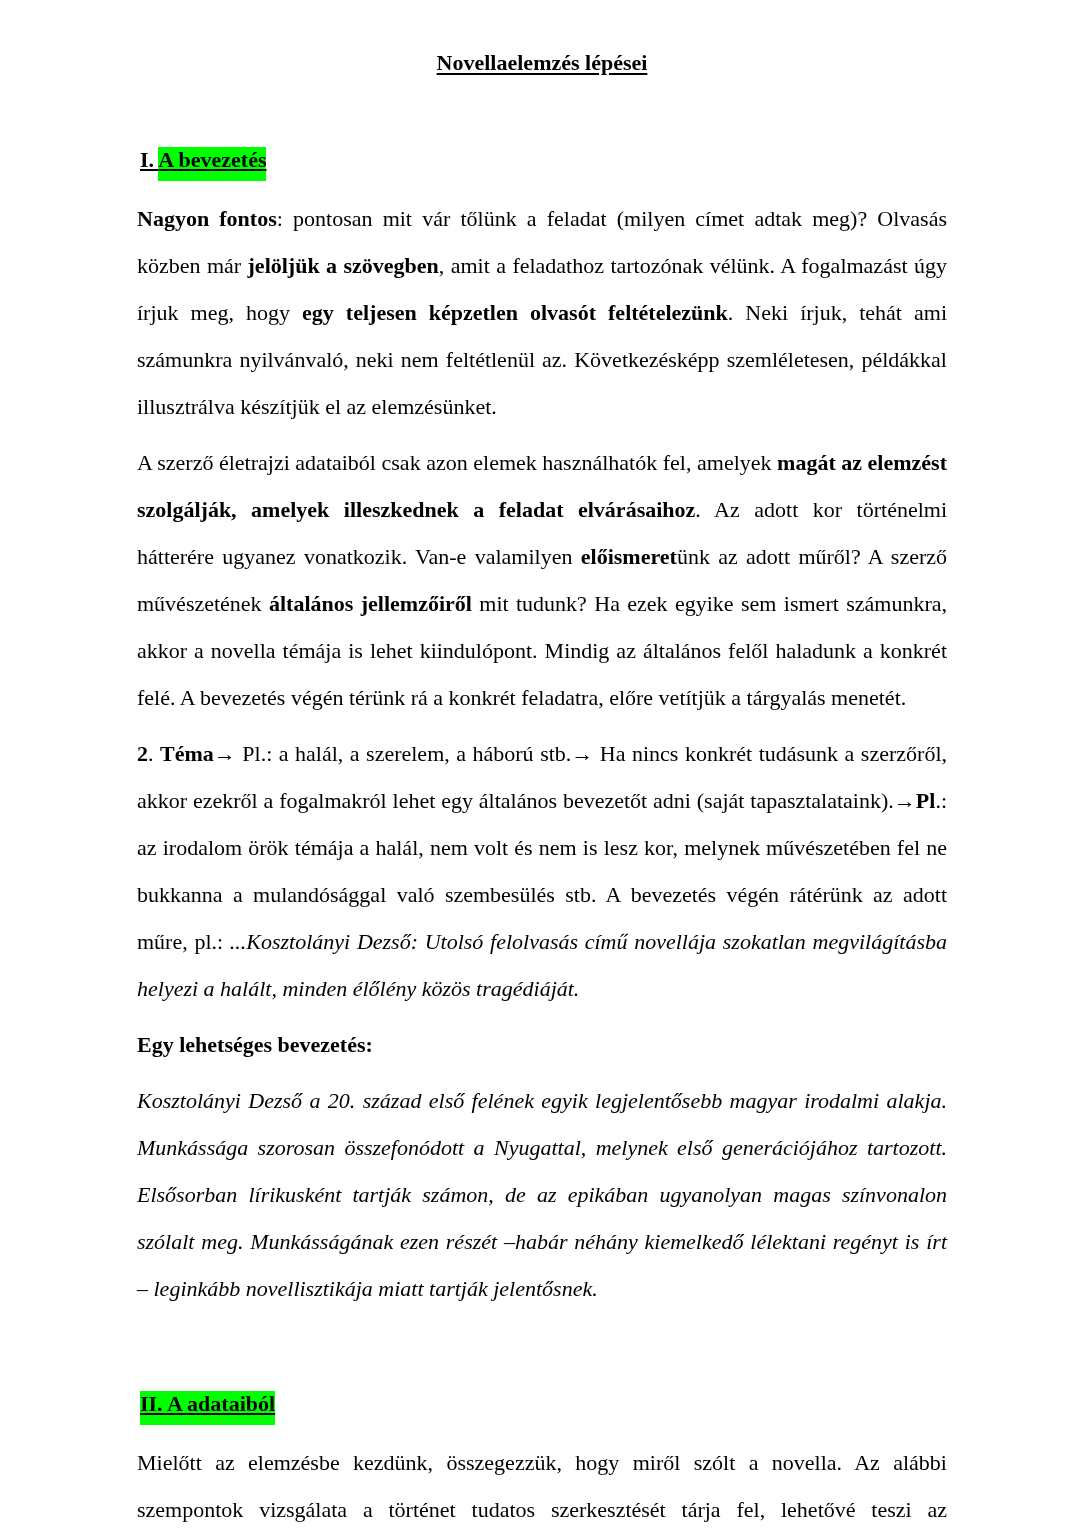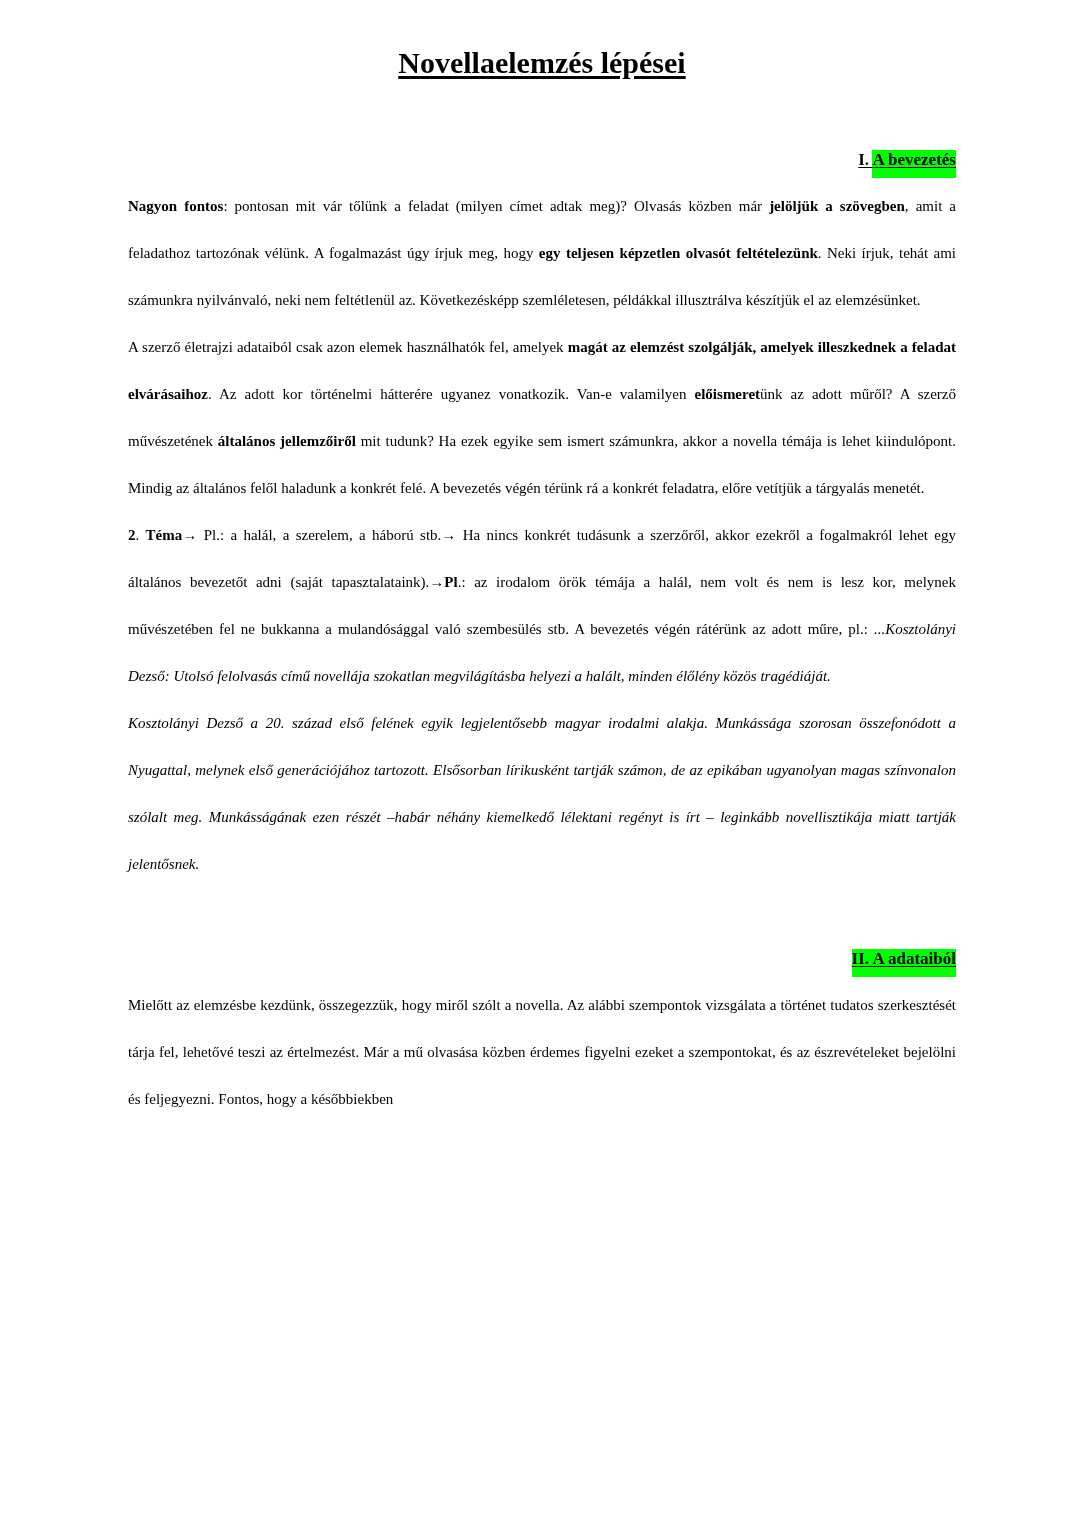--- a/index.html
+++ b/index.html
@@ -18,53 +18,52 @@
   }
   .content {
     position: absolute;
     left: 128px;
     top: 0;
     width: 828px;
   }
   .doc-title {
     text-align: center;
     font-weight: bold;
-    font-size: 30px;
+    font-size: 22px;
     line-height: 30px;
     margin-top: 48px;
-    margin-bottom: 12px;
+    margin-bottom: 0;
   }
   .doc-title span.ul {
     text-decoration: underline;
     text-underline-offset: 3px;
   }
   .spacer-title { height: 46px; }
   .spacer-sec { height: 47px; }
   .heading {
     font-weight: bold;
-    font-size: 17px;
+    font-size: 22px;
     line-height: 47px;
-    margin: 0;
+    margin: 12px;
     white-space: nowrap;
-    text-align: right;
   }
   .heading .ul {
     text-decoration: underline;
     text-underline-offset: 2px;
   }
   .hl-green {
     background-color: #00ff00;
     box-decoration-break: clone;
     -webkit-box-decoration-break: clone;
     padding-bottom: 9px;
   }
   p.body {
-    font-size: 15px;
+    font-size: 22px;
     line-height: 47px;
-    margin: 0;
+    margin: 9px;
     text-align: justify;
     text-justify: inter-word;
     hyphens: none;
   }
   b { font-weight: bold; }
   i { }
   .arrow { font-family: "Liberation Serif", "DejaVu Serif", serif; }
 </style>
 </head>
 <body>
@@ -78,20 +77,21 @@
 
     <div class="heading"><span class="ul">I. </span><span class="hl-green ul">A bevezetés</span></div>
 
     <p class="body"><b>Nagyon fontos</b><span>: pontosan mit vár tőlünk a feladat (milyen címet adtak meg)? Olvasás közben már </span><b>jelöljük a szövegben</b><span>, amit a feladathoz tartozónak vélünk. A fogalmazást úgy írjuk meg, hogy </span><b>egy teljesen képzetlen olvasót feltételezünk</b><span>. Neki írjuk, tehát ami számunkra nyilvánvaló, neki nem feltétlenül az. Következésképp szemléletesen, példákkal illusztrálva készítjük el az elemzésünket.</span></p>
 
 
     <p class="body"><span>A szerző életrajzi adataiból csak azon elemek használhatók fel, amelyek </span><b>magát az elemzést szolgálják, amelyek illeszkednek a feladat elvárásaihoz</b><span>. Az adott kor történelmi hátterére ugyanez vonatkozik. Van-e valamilyen </span><b>előismeret</b><span>ünk az adott műről? A szerző művészetének </span><b>általános jellemzőiről</b><span> mit tudunk? Ha ezek egyike sem ismert számunkra, akkor a novella témája is lehet kiindulópont. Mindig az általános felől haladunk a konkrét felé. A bevezetés végén térünk rá a konkrét feladatra, előre vetítjük a tárgyalás menetét.</span></p>
 
     <p class="body"><b>2</b><span>. </span><b>Téma</b><span class="arrow">→</span><span> Pl.: a halál, a szerelem, a háború stb.</span><span class="arrow">→</span><span> Ha nincs konkrét tudásunk a szerzőről, akkor ezekről a fogalmakról lehet egy általános bevezetőt adni (saját tapasztalataink).</span><span class="arrow">→</span><b>Pl</b><span>.: az irodalom örök témája a halál, nem volt és nem is lesz kor, melynek művészetében fel ne bukkanna a mulandósággal való szembesülés stb. A bevezetés végén rátérünk az adott műre, pl.: </span><i>...Kosztolányi Dezső: Utolsó felolvasás című novellája szokatlan megvilágításba helyezi a halált, minden élőlény közös tragédiáját.</i></p>
 
+    <p class="body"><b>Egy lehetséges bevezetés:</b></p>
 
     <p class="body"><i>Kosztolányi Dezső a 20. század első felének egyik legjelentősebb magyar irodalmi alakja. Munkássága szorosan összefonódott a Nyugattal, melynek első generációjához tartozott. Elsősorban lírikusként tartják számon, de az epikában ugyanolyan magas színvonalon szólalt meg. Munkásságának ezen részét –habár néhány kiemelkedő lélektani regényt is írt – leginkább novellisztikája miatt tartják jelentősnek.</i></p>
 
     <div class="spacer-sec"></div>
 
     <div class="heading"><span class="hl-green ul">II. A adataiból</span></div>
 
     <p class="body"><span>Mielőtt az elemzésbe kezdünk, összegezzük, hogy miről szólt a novella. Az alábbi szempontok vizsgálata a történet tudatos szerkesztését tárja fel, lehetővé teszi az értelmezést. Már a mű olvasása közben érdemes figyelni ezeket a szempontokat, és az észrevételeket bejelölni és feljegyezni. Fontos, hogy a későbbiekben </span></p>
 
   </div>

